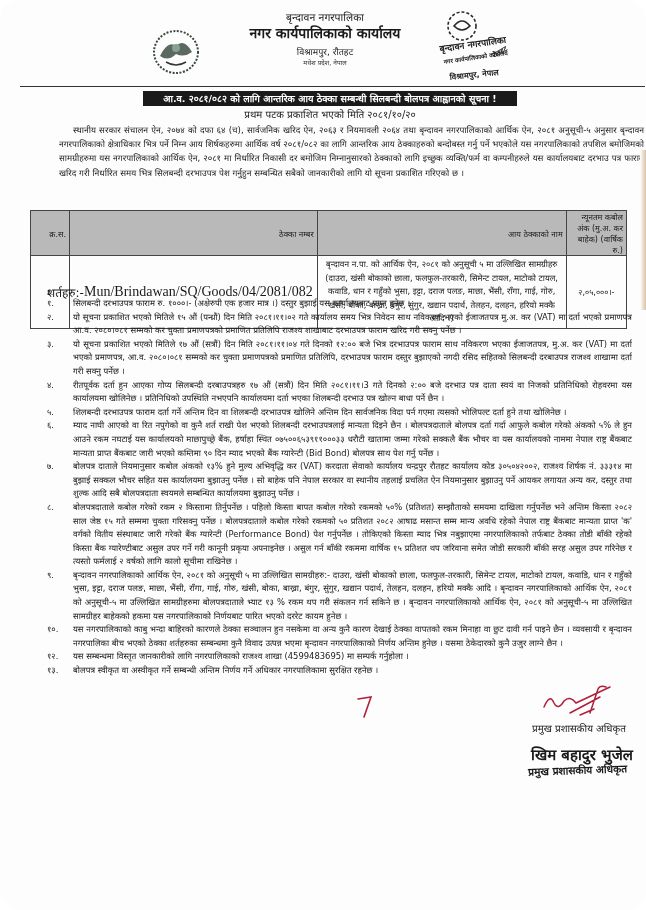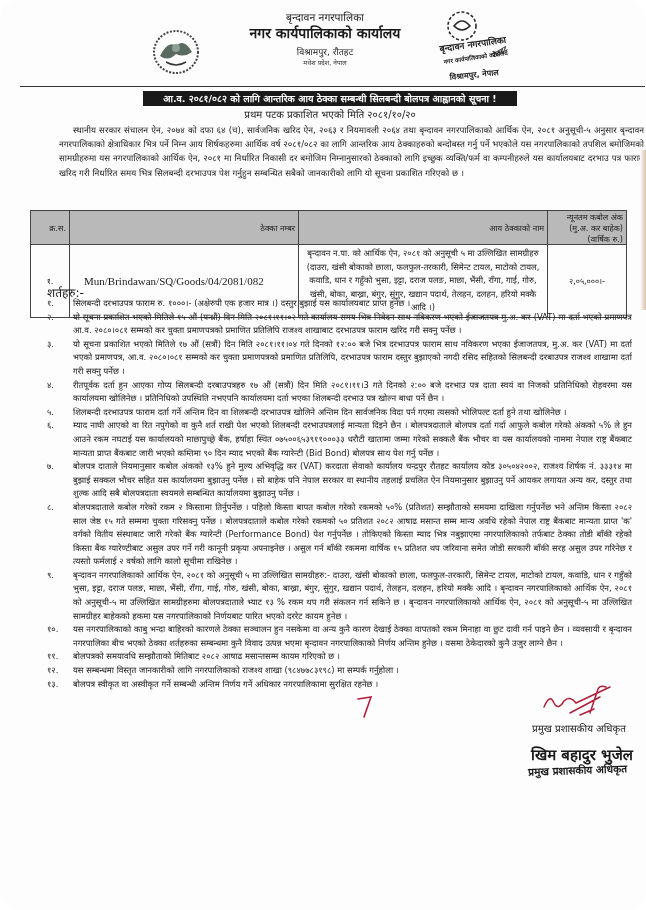--- a/index.html
+++ b/index.html
@@ -30,21 +30,21 @@
     position: absolute; left: 30px; top: 210px; width: 597px; border-collapse: collapse;
     font-size: 8px;
   }
   table.items th {
     background: #b9b9b9; border: 1px solid #444; font-weight: normal; height: 14px; padding: 0 3px;
     font-size: 8px;
     text-align: right;
   }
   table.items td { border: 1px solid #444; padding: 2px 4px; vertical-align: middle; }
   table.items td.sn { text-align: center; width: 30px; }
-  table.items td.num { width: 210px; font-family: "Liberation Serif", serif; font-size: 11px; padding-left: 14px; margin-top: 43px; }
+  table.items td.num { width: 210px; font-family: "Liberation Serif", serif; font-size: 14px; padding-left: 14px; margin-top: 43px; }
   table.items td.name { width: 240px; text-align: center; line-height: 13.5px; font-size: 8.3px; margin-top: 48px; }
   table.items td.amt { text-align: center; }
   table.items tr.row { height: 66px; }
   .terms-heading { position: absolute; left: 47px; top: 284px; font-size: 12px; }
   .terms { position: absolute; left: 47px; top: 297px; width: 585px; margin: 0; padding: 0; list-style: none; }
   .terms li { display: flex; font-size: 8.4px; line-height: 13.6px; text-align: justify; }
   .terms li .n { flex: 0 0 26px; }
   .terms li .t { flex: 1; }
   .sig-scribble { position: absolute; left: 540px; top: 683px; width: 80px; height: 35px; }
   .mark-7 { position: absolute; left: 355px; top: 694px; width: 20px; height: 26px; }
@@ -148,26 +148,22 @@
       </li>
     <li>
         <span class="n">९.</span>
         <span class="t">बृन्दावन नगरपालिकाको आर्थिक ऐन, २०८१ को अनुसूची ५ मा उल्लिखित सामग्रीहरु:- दाउरा, खंसी बोकाको छाला, फलफुल-तरकारी, सिमेन्ट टायल, माटोको टायल, कवाडि, धान र गहुँको भुसा, इट्टा, दराज पलङ, माछा, भैंसी, राँगा, गाई, गोरु, खंसी, बोका, बाख्रा, बंगुर, सुंगुर, खद्यान पदार्थ, तेलहन, दलहन, हरियो मक्कै आदि । बृन्दावन नगरपालिकाको आर्थिक ऐन, २०८१ को अनुसूची-५ मा उल्लिखित सामग्रीहरुमा बोलपत्रदाताले भ्याट १३ % रकम थप गरी संकलन गर्न सकिने छ । बृन्दावन नगरपालिकाको आर्थिक ऐन, २०८१ को अनुसूची-५ मा उल्लिखित सामग्रीहर बाहेकको हकमा यस नगरपालिकाको निर्णयबाट पारित भएको दररेट कायम हुनेछ ।</span>
       </li>
     <li>
         <span class="n">१०.</span>
         <span class="t">यस नगरपालिकाको काबु भन्दा बाहिरको कारणले ठेक्का सञ्चालन हुन नसकेमा वा अन्य कुनै कारण देखाई ठेक्का वापतको रकम मिनाहा वा छुट दावी गर्न पाइने छैन । व्यवसायी र बृन्दावन नगरपालिका बीच भएको ठेक्का शर्तहरुका सम्बन्धमा कुनै विवाद उत्पन्न भएमा बृन्दावन नगरपालिकाको निर्णय अन्तिम हुनेछ । यसमा ठेकेदारको कुनै उजुर लाग्ने छैन ।</span>
       </li>
     <li>
-        <span class="n">११.</span>
-        <span class="t">बोलपत्रको समयावधि सम्झौताको मितिबाट २०८२ आषाढ मसान्तसम्म कायम गरिएको छ ।</span>
-      </li>
-    <li>
         <span class="n">१२.</span>
-        <span class="t">यस सम्बन्धमा विस्तृत जानकारीको लागि नगरपालिकाको राजश्व शाखा (९८४७७८३१९८) मा सम्पर्क गर्नुहोला ।</span>
+        <span class="t">यस सम्बन्धमा विस्तृत जानकारीको लागि नगरपालिकाको राजश्व शाखा (4599483695) मा सम्पर्क गर्नुहोला ।</span>
       </li>
     <li>
         <span class="n">१३.</span>
         <span class="t">बोलपत्र स्वीकृत वा अस्वीकृत गर्ने सम्बन्धी अन्तिम निर्णय गर्ने अधिकार नगरपालिकामा सुरक्षित रहनेछ ।</span>
       </li>
   </ul>
 
   <svg class="mark-7" viewBox="0 0 20 26">
     <path d="M3 5 L16 3 L9 23" fill="none" stroke="#b0203a" stroke-width="1.6" stroke-linecap="round"></path>
   </svg>

